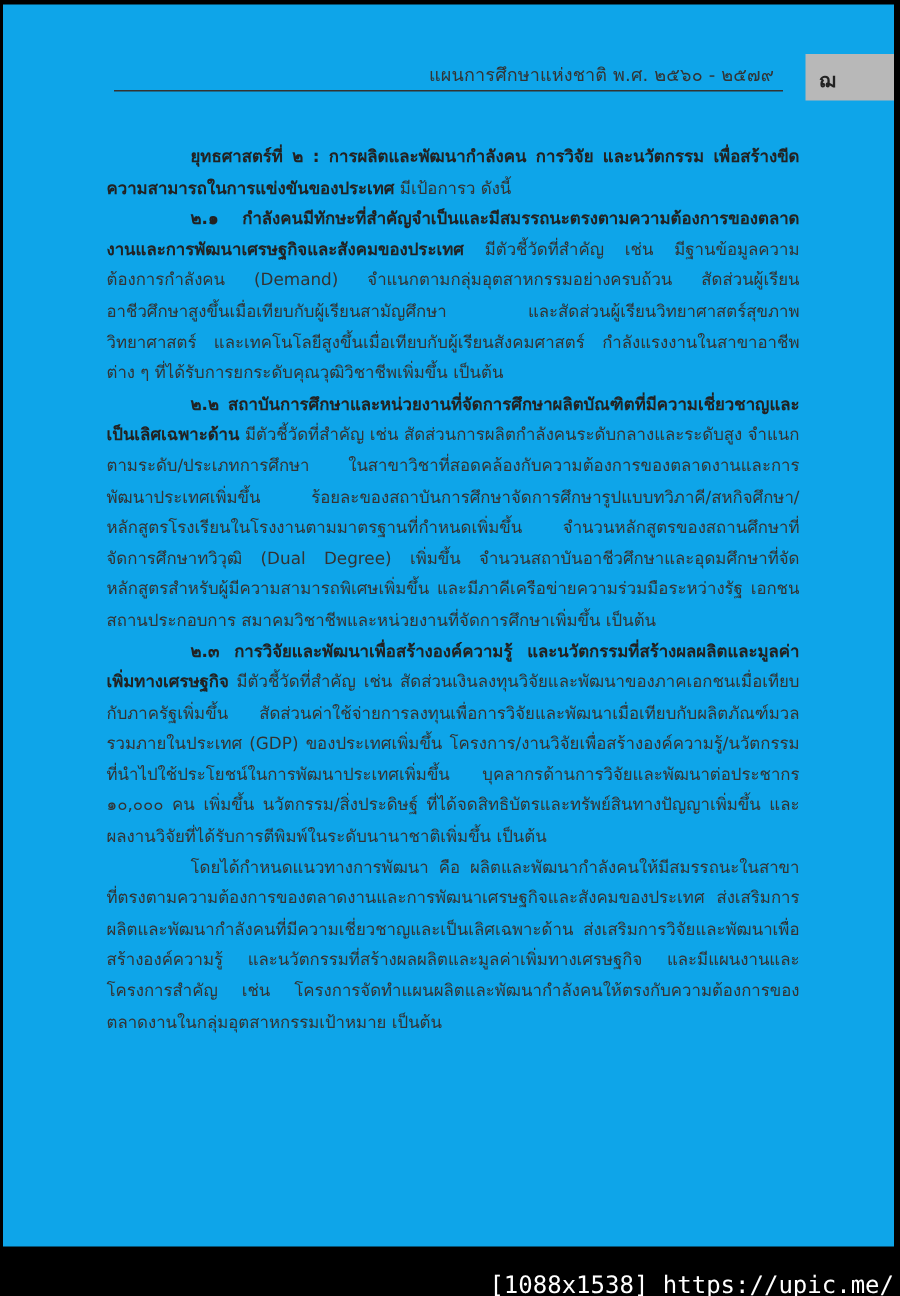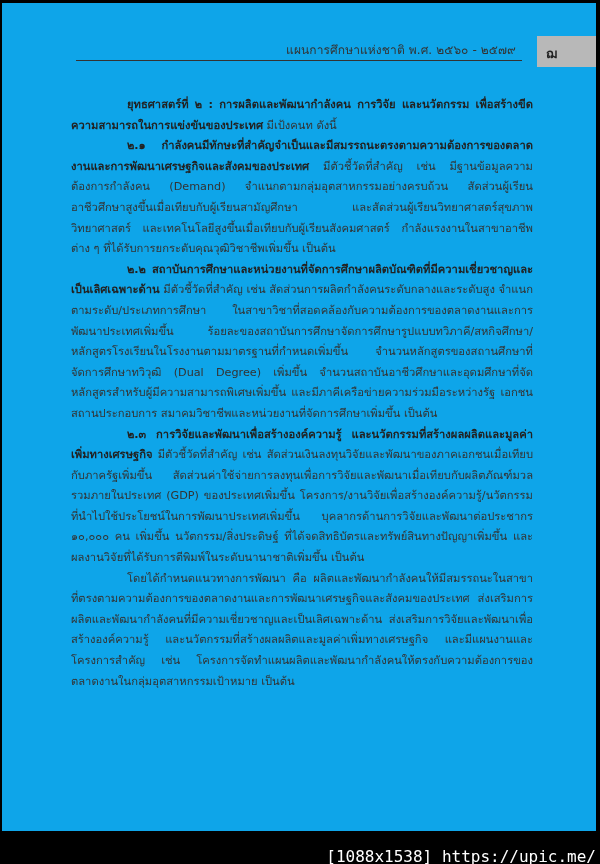--- a/index.html
+++ b/index.html
@@ -43,21 +43,21 @@
 <body>
 
 <div class="page">
   <div class="header-title">แผนการศึกษาแห่งชาติ พ.ศ. ๒๕๖๐ - ๒๕๗๙</div>
   <div class="header-rule"></div>
   <div class="page-tab">
     <span>ฌ</span>
   </div>
 
   <div class="body">
-    <p class="para first"><span class="b">ยุทธศาสตร์ที่ ๒ : การผลิตและพัฒนากำลังคน การวิจัย และนวัตกรรม เพื่อสร้างขีดความสามารถในการแข่งขันของประเทศ</span><span> มีเป้งคนท ดังนี้</span></p>
+    <p class="para first"><span class="b">ยุทธศาสตร์ที่ ๒ : การผลิตและพัฒนากำลังคน การวิจัย และนวัตกรรม เพื่อสร้างขีดความสามารถในการแข่งขันของประเทศ</span><span> มีเป้อการว ดังนี้</span></p>
 
     <p class="para"><span class="b">๒.๑ กำลังคนมีทักษะที่สำคัญจำเป็นและมีสมรรถนะตรงตามความต้องการของตลาดงานและการพัฒนาเศรษฐกิจและสังคมของประเทศ</span><span> มีตัวชี้วัดที่สำคัญ เช่น มีฐานข้อมูลความต้องการกำลังคน (Demand) จำแนกตามกลุ่มอุตสาหกรรมอย่างครบถ้วน สัดส่วนผู้เรียนอาชีวศึกษาสูงขึ้นเมื่อเทียบกับผู้เรียนสามัญศึกษา และสัดส่วนผู้เรียนวิทยาศาสตร์สุขภาพ วิทยาศาสตร์ และเทคโนโลยีสูงขึ้นเมื่อเทียบกับผู้เรียนสังคมศาสตร์ กำลังแรงงานในสาขาอาชีพต่าง ๆ ที่ได้รับการยกระดับคุณวุฒิวิชาชีพเพิ่มขึ้น เป็นต้น</span></p>
 
     <p class="para"><span class="b">๒.๒ สถาบันการศึกษาและหน่วยงานที่จัดการศึกษาผลิตบัณฑิตที่มีความเชี่ยวชาญและเป็นเลิศเฉพาะด้าน</span><span> มีตัวชี้วัดที่สำคัญ เช่น สัดส่วนการผลิตกำลังคนระดับกลางและระดับสูง จำแนกตามระดับ/ประเภทการศึกษา ในสาขาวิชาที่สอดคล้องกับความต้องการของตลาดงานและการพัฒนาประเทศเพิ่มขึ้น ร้อยละของสถาบันการศึกษาจัดการศึกษารูปแบบทวิภาคี/สหกิจศึกษา/หลักสูตรโรงเรียนในโรงงานตามมาตรฐานที่กำหนดเพิ่มขึ้น จำนวนหลักสูตรของสถานศึกษาที่จัดการศึกษาทวิวุฒิ (Dual Degree) เพิ่มขึ้น จำนวนสถาบันอาชีวศึกษาและอุดมศึกษาที่จัดหลักสูตรสำหรับผู้มีความสามารถพิเศษเพิ่มขึ้น และมีภาคีเครือข่ายความร่วมมือระหว่างรัฐ เอกชน สถานประกอบการ สมาคมวิชาชีพและหน่วยงานที่จัดการศึกษาเพิ่มขึ้น เป็นต้น</span></p>
 
     <p class="para"><span class="b">๒.๓ การวิจัยและพัฒนาเพื่อสร้างองค์ความรู้ และนวัตกรรมที่สร้างผลผลิตและมูลค่าเพิ่มทางเศรษฐกิจ</span><span> มีตัวชี้วัดที่สำคัญ เช่น สัดส่วนเงินลงทุนวิจัยและพัฒนาของภาคเอกชนเมื่อเทียบกับภาครัฐเพิ่มขึ้น สัดส่วนค่าใช้จ่ายการลงทุนเพื่อการวิจัยและพัฒนาเมื่อเทียบกับผลิตภัณฑ์มวลรวมภายในประเทศ (GDP) ของประเทศเพิ่มขึ้น โครงการ/งานวิจัยเพื่อสร้างองค์ความรู้/นวัตกรรมที่นำไปใช้ประโยชน์ในการพัฒนาประเทศเพิ่มขึ้น บุคลากรด้านการวิจัยและพัฒนาต่อประชากร ๑๐,๐๐๐ คน เพิ่มขึ้น นวัตกรรม/สิ่งประดิษฐ์ ที่ได้จดสิทธิบัตรและทรัพย์สินทางปัญญาเพิ่มขึ้น และผลงานวิจัยที่ได้รับการตีพิมพ์ในระดับนานาชาติเพิ่มขึ้น เป็นต้น</span></p>
 
     <p class="para">โดยได้กำหนดแนวทางการพัฒนา คือ ผลิตและพัฒนากำลังคนให้มีสมรรถนะในสาขาที่ตรงตามความต้องการของตลาดงานและการพัฒนาเศรษฐกิจและสังคมของประเทศ ส่งเสริมการผลิตและพัฒนากำลังคนที่มีความเชี่ยวชาญและเป็นเลิศเฉพาะด้าน ส่งเสริมการวิจัยและพัฒนาเพื่อสร้างองค์ความรู้ และนวัตกรรมที่สร้างผลผลิตและมูลค่าเพิ่มทางเศรษฐกิจ และมีแผนงานและโครงการสำคัญ เช่น โครงการจัดทำแผนผลิตและพัฒนากำลังคนให้ตรงกับความต้องการของตลาดงานในกลุ่มอุตสาหกรรมเป้าหมาย เป็นต้น</p>
   </div>
 </div>

